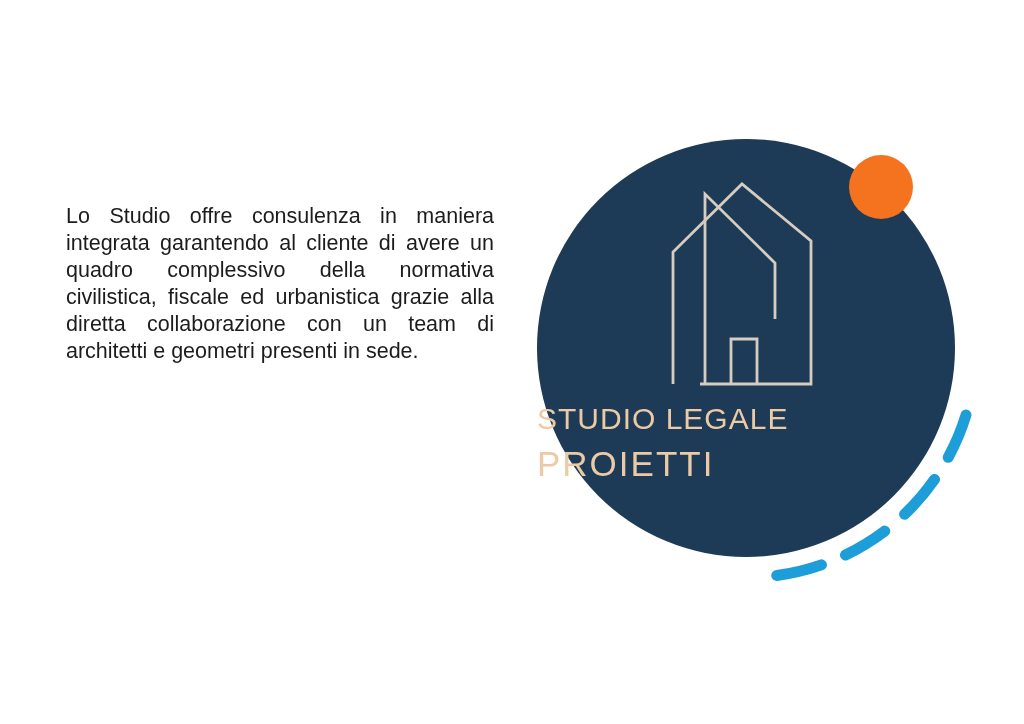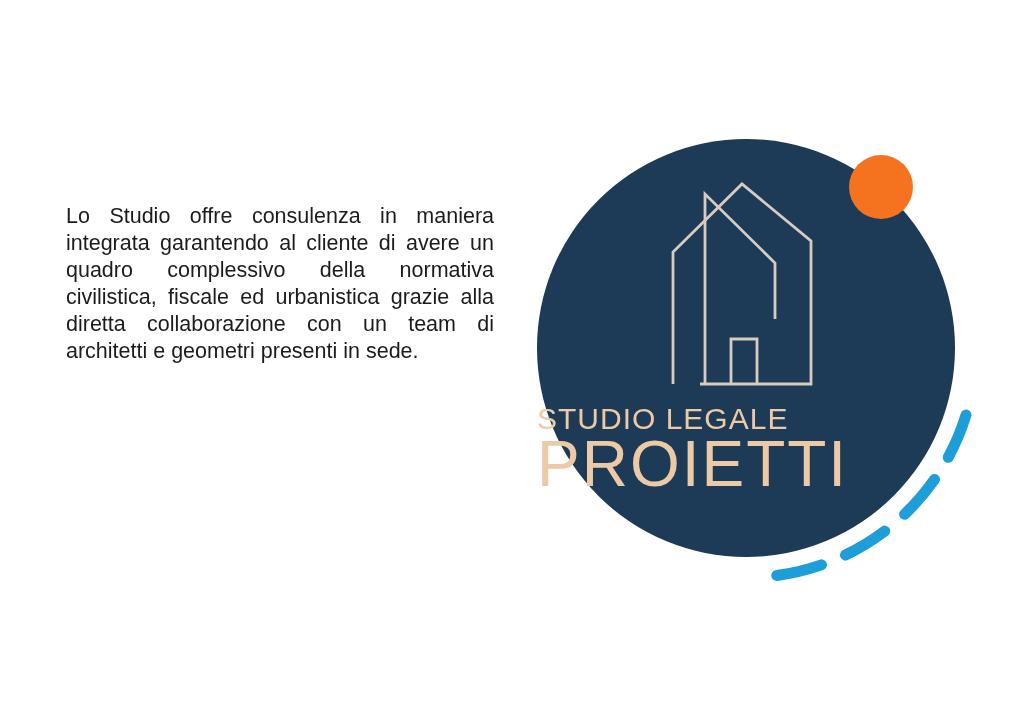--- a/index.html
+++ b/index.html
@@ -65,21 +65,21 @@
   }
   .logo-type--line1 {
     top: 404px;
     font-size: 30px;
     line-height: 30px;
     letter-spacing: 1px;
     font-weight: 400;
   }
   .logo-type--line2 {
     top: 438px;
-    font-size: 64px;
+    font-size: 35px;
     line-height: 52px;
     letter-spacing: 2px;
     font-weight: 400;
   }
 </style>
 </head>
 <body>
 
 <div class="page">
 

